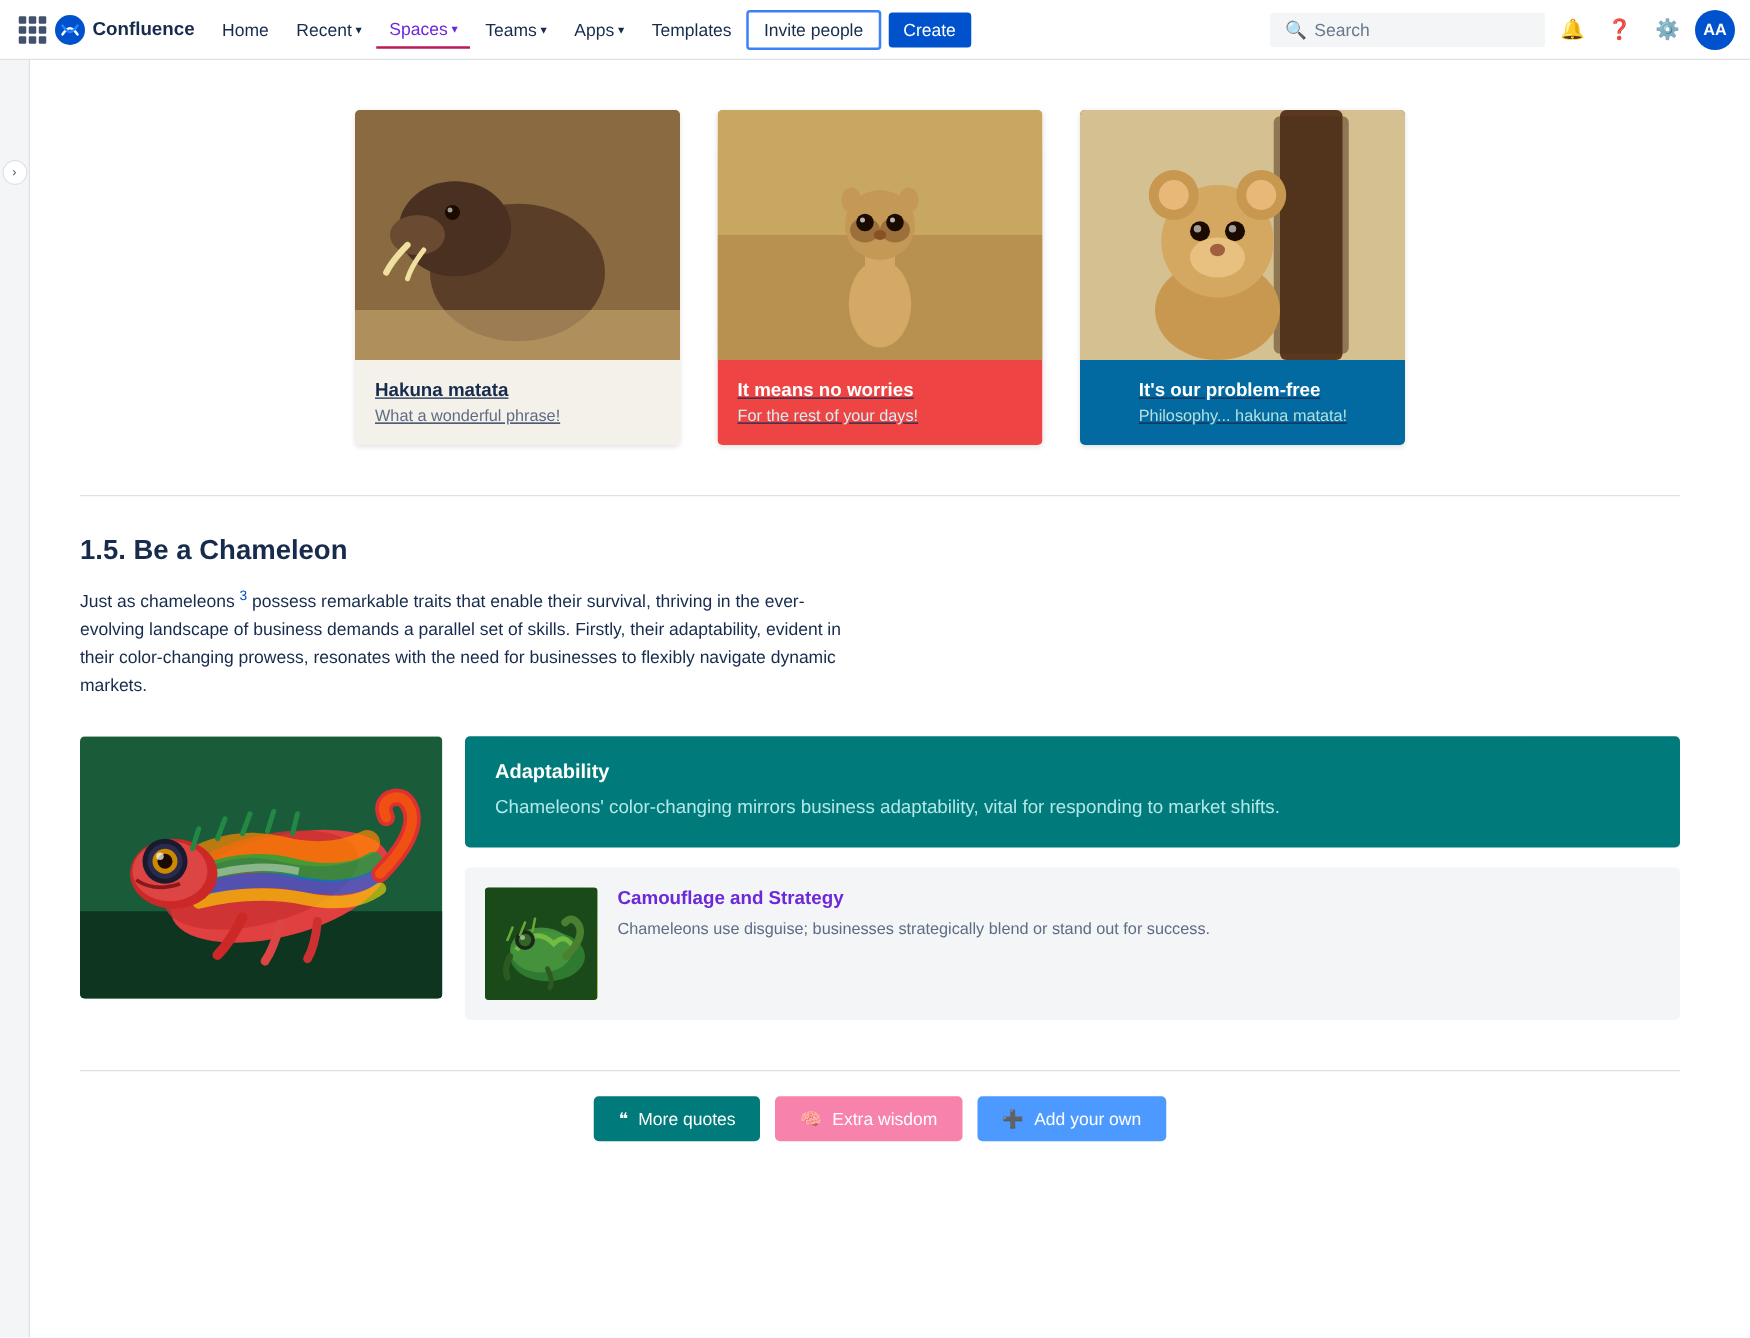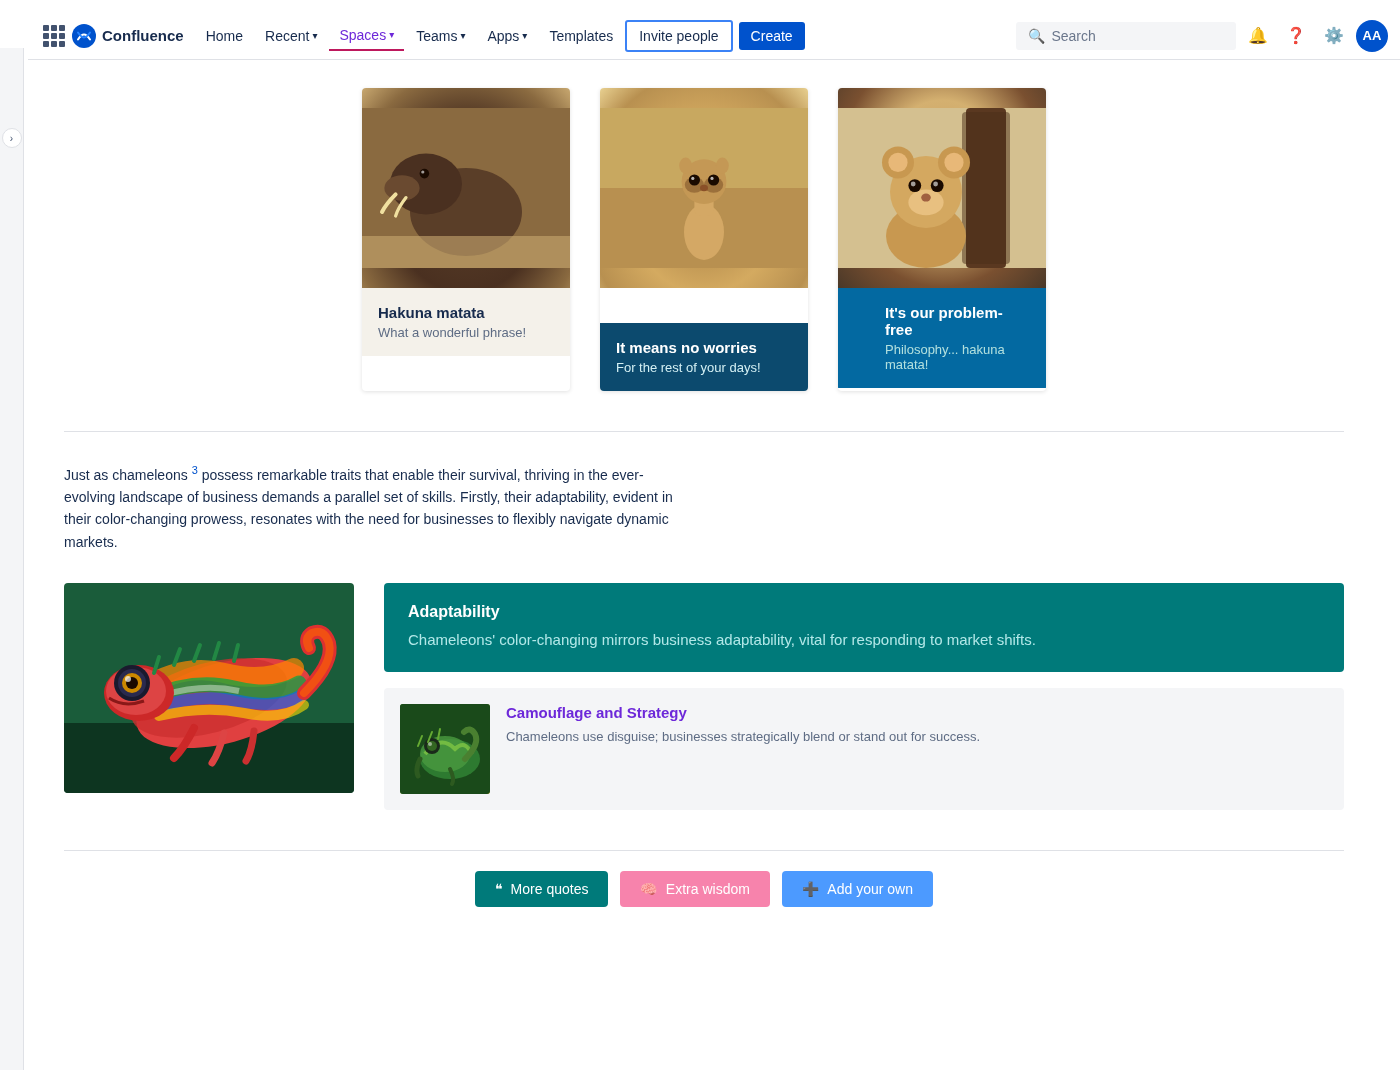--- a/index.html
+++ b/index.html
@@ -2,21 +2,21 @@
 <html><head>
   <meta charset="utf-8">
   <style>
     * { margin: 0; padding: 0; box-sizing: border-box; }
     body { font-family: -apple-system, BlinkMacSystemFont, 'Segoe UI', Arial, sans-serif; background: #fff; color: #172b4d; font-size: 14px; }
 
     
     .topnav {
       display: flex; align-items: center; height: 48px;
       background: #fff; border-bottom: 1px solid #dfe1e6;
-      padding: 0 12px; gap: 4px; position: sticky; top: 12px; z-index: 100; margin-left: 28px;
+      padding: 0 12px; gap: 4px; position: sticky; top: 0; z-index: 100;
     }
     .nav-grid-icon { width: 28px; height: 28px; display: flex; align-items: center; justify-content: center; cursor: pointer; border-radius: 3px; }
     .nav-grid-dots { display: grid; grid-template-columns: repeat(3,6px); gap: 2px; }
     .nav-grid-dots span { width: 6px; height: 6px; background: #42526e; border-radius: 1px; display: block; }
     .nav-logo { display: flex; align-items: center; gap: 6px; margin-right: 8px; cursor: pointer; }
     .nav-logo-icon { width: 24px; height: 24px; }
     .nav-logo-text { font-size: 15px; font-weight: 600; color: #172b4d; }
     .nav-items { display: flex; align-items: center; gap: 2px; flex: 1; }
     .nav-item { padding: 6px 10px; border-radius: 3px; cursor: pointer; font-size: 14px; color: #172b4d; display: flex; align-items: center; gap: 3px; white-space: nowrap; }
     .nav-item.active { color: #6d28d9; border-bottom: 2px solid #be185d; border-radius: 0; }
@@ -33,43 +33,43 @@
     
     .layout { display: flex; }
     .sidebar-toggle { width: 24px; background: #f4f5f7; border: none; cursor: pointer; display: flex; align-items: flex-start; padding-top: 80px; justify-content: center; border-right: 1px solid #dfe1e6; min-height: calc(100vh - 48px); }
     .sidebar-toggle-btn { width: 20px; height: 20px; background: #fff; border: 1px solid #dfe1e6; border-radius: 50%; display: flex; align-items: center; justify-content: center; cursor: pointer; font-size: 10px; color: #42526e; }
 
     
     .main-content { flex: 1; padding: 0 40px 60px; max-width: 1360px; }
 
     
     .cards-section { display: flex; gap: 30px; padding: 40px 0 30px; justify-content: center; }
-    .card { width: 208px; border-radius: 4px; overflow: hidden; box-shadow: 0 1px 4px rgba(0,0,0,0.12); flex-shrink: 0; }
+    .card { width: 260px; border-radius: 4px; overflow: hidden; box-shadow: 0 1px 4px rgba(0,0,0,0.12); flex-shrink: 0; text-decoration: underline; }
     .card-image-placeholder { width: 100%; height: 200px; display: flex; align-items: center; justify-content: center; font-size: 48px; }
     .card-body { padding: 16px; }
     .card-title { font-size: 15px; font-weight: 600; margin-bottom: 4px; }
     .card-subtitle { font-size: 13px; color: #5e6c84; }
     .card-beige { background: #f4f1ea; }
     .card-teal { background: #0369a1; color: #fff; padding-left: 47px; }
     .card-teal .card-subtitle { color: #b2e0de; }
-    .card-cyan { background: #0c4a6e; color: #fff; margin-top: 35px; }
+    .card-cyan { background: #ef4444; color: #fff; }
     .card-cyan .card-subtitle { color: #d4f0f4; }
 
     
     .divider { border: none; border-top: 1px solid #dfe1e6; margin: 10px 0 30px; }
 
     
     .section-heading { font-size: 22px; font-weight: 600; color: #172b4d; margin-bottom: 16px; }
 
     
     .body-text { font-size: 14px; line-height: 1.6; color: #172b4d; margin-bottom: 30px; max-width: 620px; }
     .sup-ref { font-size: 11px; color: #0052cc; vertical-align: super; }
 
     
-    .chameleon-section { display: flex; gap: 30px; align-items: flex-start; margin-bottom: 40px; }
+    .chameleon-section { display: flex; gap: 18px; align-items: flex-start; margin-bottom: 40px; }
     .chameleon-left { flex-shrink: 0; }
     .chameleon-right { flex: 1; display: flex; flex-direction: column; gap: 16px; }
 
     
     .info-card-teal { background: #007a7a; color: #fff; border-radius: 4px; padding: 20px 24px; }
     .info-card-teal .ic-title { font-size: 16px; font-weight: 700; margin-bottom: 8px; }
     .info-card-teal .ic-body { font-size: 15px; line-height: 1.5; color: #b2e8e8; }
     .info-card-light { background: #f4f5f7; border-radius: 4px; padding: 16px; display: flex; gap: 16px; align-items: flex-start; }
     .info-card-img-placeholder { width: 90px; height: 90px; background: linear-gradient(135deg, #3a7a2a 0%, #8fb840 60%, #ffcc00 100%); border-radius: 3px; flex-shrink: 0; display: flex; align-items: center; justify-content: center; font-size: 28px; }
     .info-card-text .ic-title { font-size: 15px; font-weight: 700; color: #6d28d9; margin-bottom: 6px; }
@@ -254,20 +254,21 @@
         <div class="card-body card-teal">
           <div class="card-title">It's our problem-free</div>
           <div class="card-subtitle">Philosophy... hakuna matata!</div>
         </div>
       </div>
     </div>
 
     <hr class="divider">
 
     <div>
+      <h2 class="section-heading">1.5. Be a Chameleon</h2>
       <p class="body-text">
         <span>Just as chameleons </span>
         <sup class="sup-ref">3</sup>
         <span>possess remarkable traits that enable their survival, thriving in the ever-evolving landscape of business demands a parallel set of skills. Firstly, their adaptability, evident in their color-changing prowess, resonates with the need for businesses to flexibly navigate dynamic markets.</span>
       </p>
 
       <div class="chameleon-section">
 
         <div class="chameleon-left">
           <div class="chameleon-svg-container">

